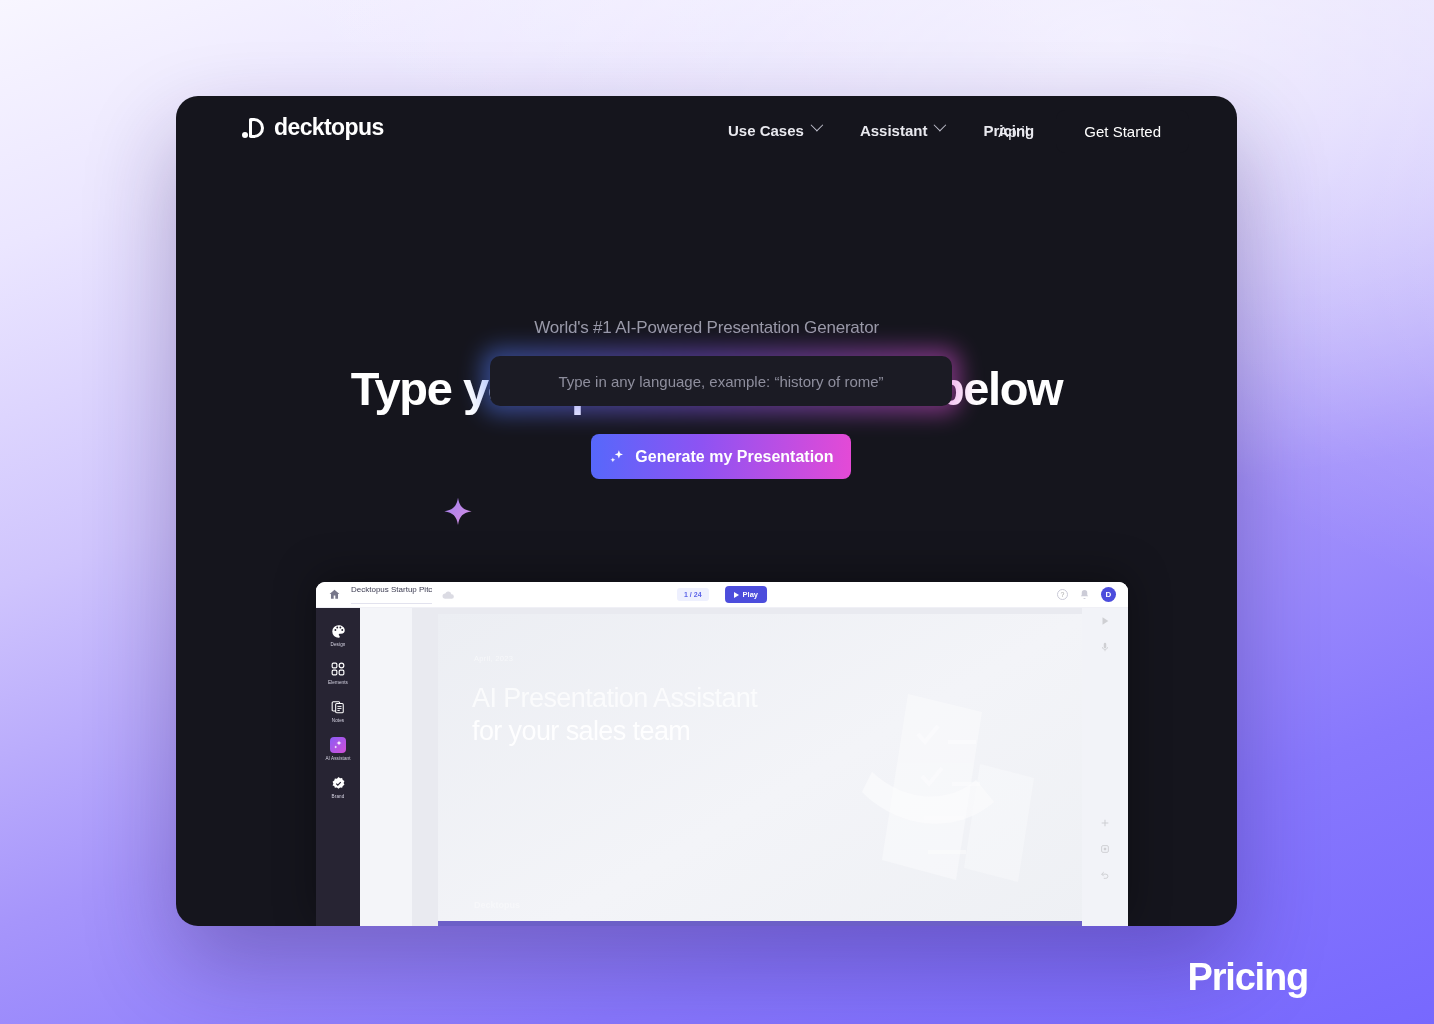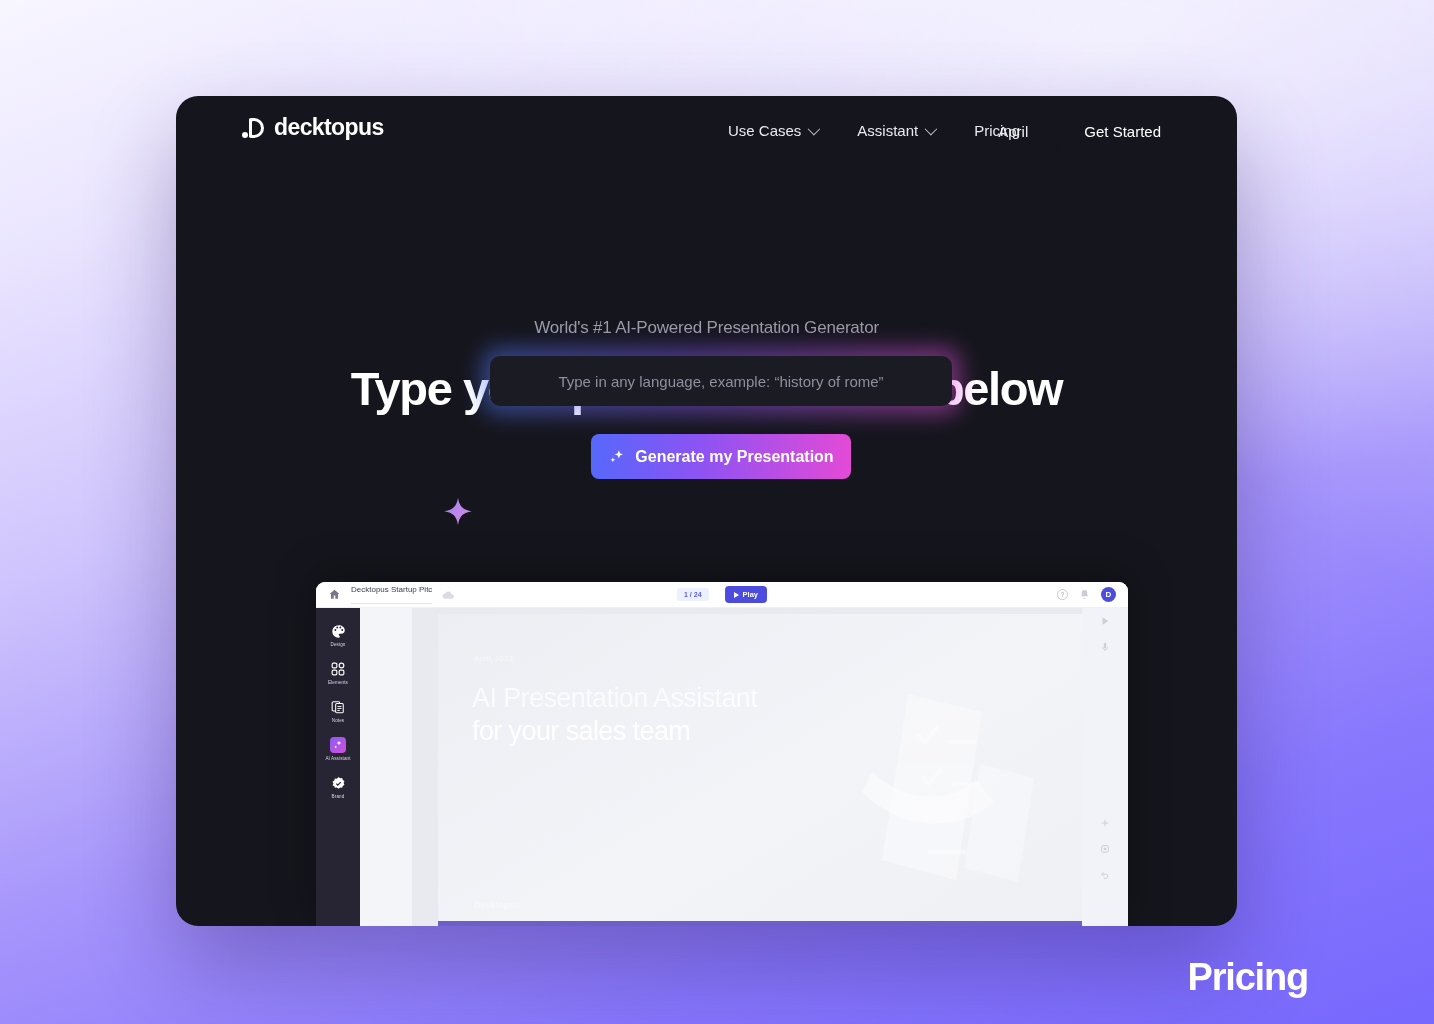--- a/index.html
+++ b/index.html
@@ -42,22 +42,22 @@
     position:absolute; right:3px; top:4px; width:9px; height:14px;
     background:#15151d; border-radius:1px 8px 8px 1px;
   }
   .brand-mark .d-dot {
     position:absolute; left:0; bottom:1px; width:6px; height:6px; border-radius:50%; background:#fff;
   }
   .brand-text { color:#fff; font-size:23px; font-weight:700; letter-spacing:-0.6px; }
 
   .nav-center { position:absolute; left:550px; top:22px; display:flex; align-items:center; gap:36px; }
   .nav-link {
-    color:#e9e9ef; font-size:15px; display:flex; align-items:center; gap:7px;
-    cursor:pointer; white-space:nowrap; padding:4px 2px;
+    color:#e9e9ef; font-size:15px; display:flex; align-items:flex-start; gap:7px;
+    cursor:pointer; white-space:nowrap; padding:4px 2px;font-weight:bold;
   }
   .caret { width:9px; height:9px; border-right:1.7px solid #bfbfcd; border-bottom:1.7px solid #bfbfcd;
            transform:rotate(45deg) translateY(-2px); }
 
   .nav-right { position:absolute; right:48px; top:14px; display:flex; align-items:center; gap:18px; }
   .login-link { color:#ececf2; font-size:15px; cursor:pointer; padding:6px 10px; }
   .get-started {
     position:relative; padding:13px 28px; border-radius:9px;
     background:#15151d; color:#fff; font-size:15px; cursor:pointer;
   }

